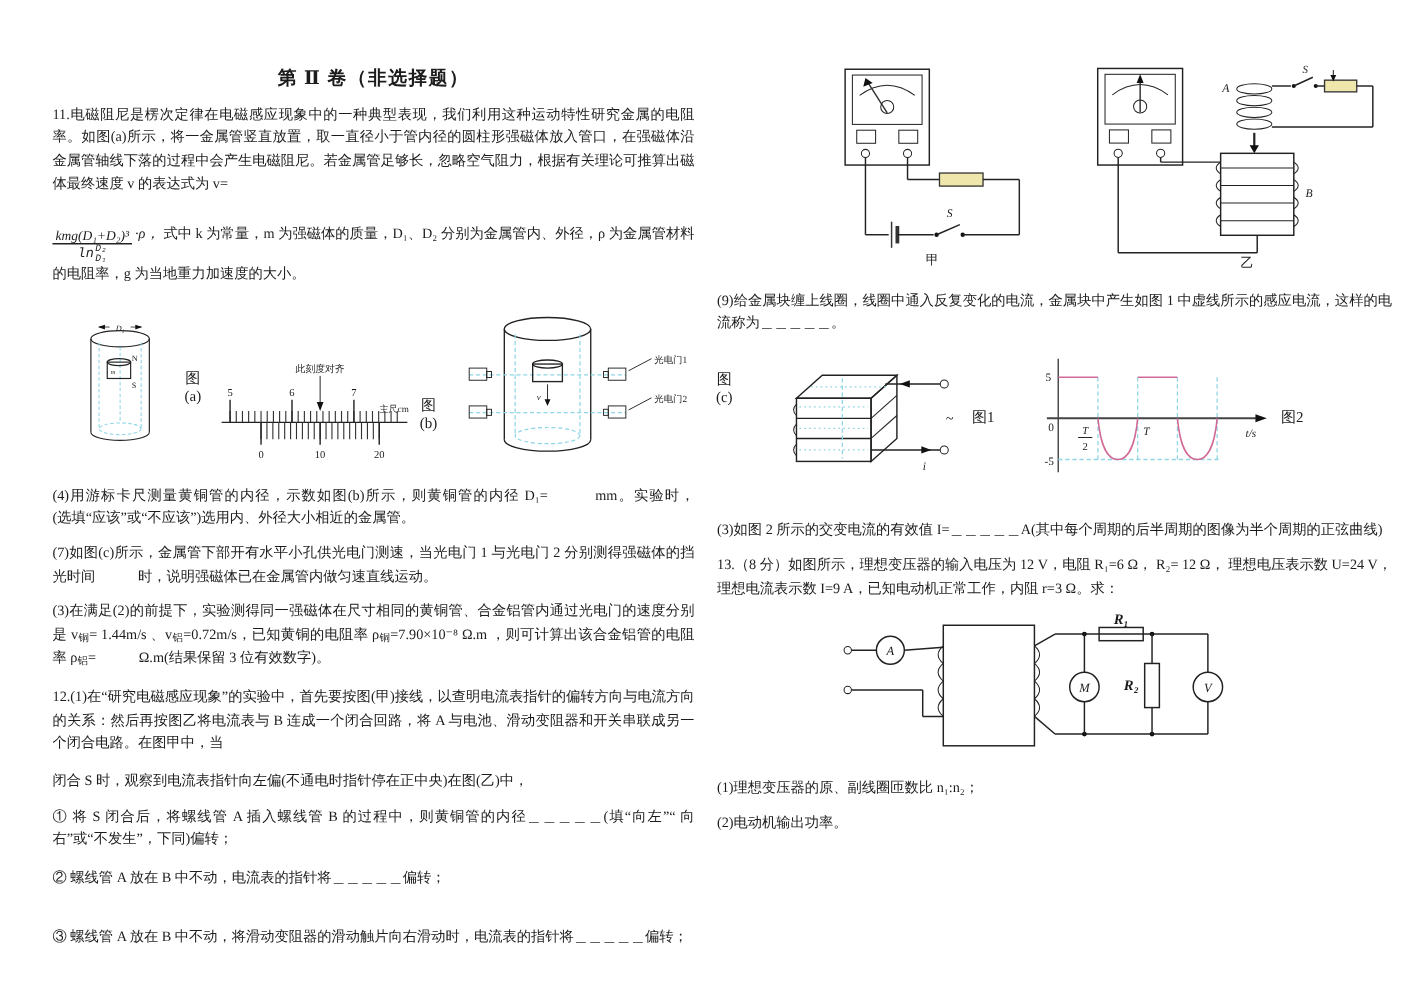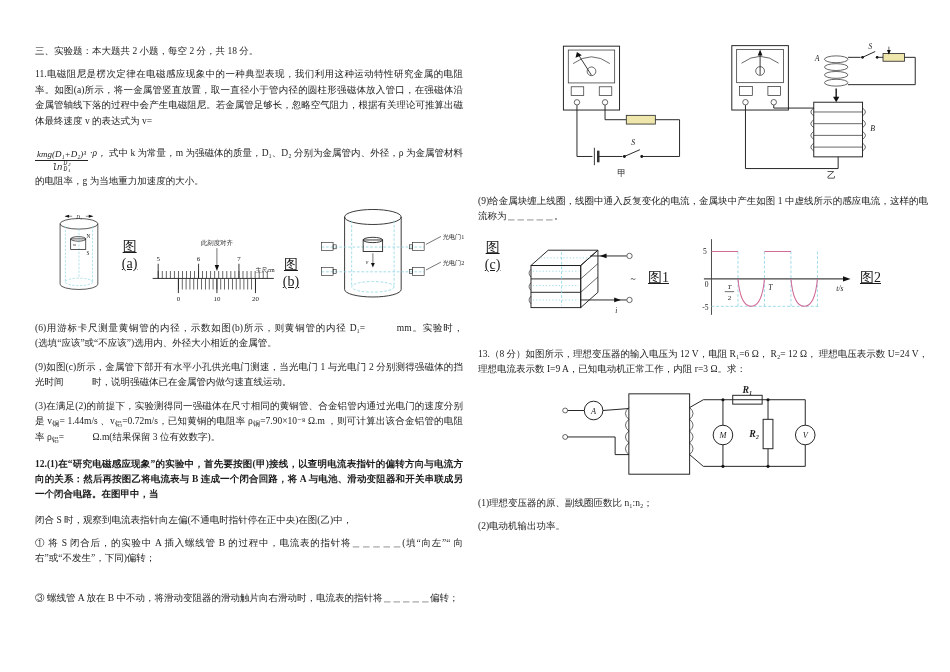--- a/index.html
+++ b/index.html
@@ -4,21 +4,21 @@
 <style>
   html,body{margin:0;padding:0;background:#ffffff;}
   .page{position:relative;width:950px;height:672px;background:#fff;overflow:hidden;
         font-family:"Liberation Serif","DejaVu Serif",serif;color:#1c1c1c;}
   .col-left{position:absolute;left:35px;top:44px;width:428px;}
   .col-right{position:absolute;left:478px;top:40px;width:450px;}
   p{margin:0 0 8px 0;font-size:9.5px;line-height:1.62;text-align:justify;}
   .title{text-align:center;font-weight:bold;font-size:12.5px;margin-bottom:9px;letter-spacing:1px;}
   .figrow{display:flex;align-items:flex-end;}
   .figcol{display:flex;flex-direction:row;align-items:center;}
-  .figcap{font-size:14px;margin-top:2px;text-align:center;text-decoration:underline;}
+  .figcap{font-size:10px;margin-top:2px;text-align:center;}
   .q11figs{margin:6px 0 10px 10px;gap:6px;}
   .jiayi{margin:0 0 12px 68px;gap:28px;align-items:flex-start;}
   .f12row{margin:2px 0 26px 45px;gap:16px;align-items:flex-end;}
   .circ13{margin:4px 0 12px 80px;}
   svg{display:block;}
   svg text{font-family:"Liberation Serif","DejaVu Serif",serif;fill:#1c1c1c;}
   .ink{stroke:var(--ink,#222);fill:none;stroke-width:1;}
   .ink-thin{stroke:var(--ink,#222);fill:none;stroke-width:0.7;}
   .cy{stroke:var(--dashed_cyan,#8ed5e5);fill:none;stroke-width:0.9;stroke-dasharray:3 2;}
   .cyd{stroke:var(--dashed_cyan,#8ed5e5);fill:none;stroke-width:0.9;stroke-dasharray:1.2 2.2;}
@@ -34,22 +34,22 @@
   .ss span{display:block;}
   .subtxt{font-size:7px;vertical-align:-1.5px;}
 </style>
 </head>
 <body>
 
 <div class="page">
 
   <div class="col-left">
 
-
-    <p>三、实验题：本大题共 2 小题，每空 2 分，共 18 分。</p>
+    <div class="title">第 Ⅱ 卷（非选择题）</div>
+
 
     <p>11.电磁阻尼是楞次定律在电磁感应现象中的一种典型表现，我们利用这种运动特性研究金属的电阻率。如图(a)所示，将一金属管竖直放置，取一直径小于管内径的圆柱形强磁体放入管口，在强磁体沿金属管轴线下落的过程中会产生电磁阻尼。若金属管足够长，忽略空气阻力，根据有关理论可推算出磁体最终速度 v 的表达式为 v=</p>
 
     <p style="margin-top:-4px;">
       <span class="frac"><span class="num">kmg(D₁+D₂)³</span><span class="den"><span>ln</span><span class="ss"><span>D₂</span><span>D₁</span></span></span></span><span style="font-style:italic;">·ρ，</span>
       <span>式中 k 为常量，m 为强磁体的质量，D₁、D₂ 分别为金属管内、外径，ρ 为金属管材料的电阻率，g 为当地重力加速度的大小。</span>
     </p>
 
     <div class="figrow q11figs">
 
@@ -146,27 +146,28 @@
           </g>
           <line class="ink-thin" x1="130" y1="47" x2="147" y2="38"></line>
           <line class="ink-thin" x1="130" y1="76" x2="147" y2="67"></line>
           <text x="149" y="41" font-size="7">光电门1</text>
           <text x="149" y="70" font-size="7">光电门2</text>
         </svg>
         <div class="figcap">图(c)</div>
       </div>
     </div>
 
-    <p>(6)用游标卡尺测量黄铜管的内径，示数如图(b)所示，则黄铜管的内径 D₁=　　　mm。实验时，　　　　(选填“应该”或“不应该”)选用内、外径大小相近的金属管。</p>
-    <p>(9)如图(c)所示，金属管下部开有水平小孔供光电门测速，当光电门 1 与光电门 2 分别测得强磁体的挡光时间　　　时，说明强磁体已在金属管内做匀速直线运动。</p>
+    <p>(4)用游标卡尺测量黄铜管的内径，示数如图(b)所示，则黄铜管的内径 D₁=　　　mm。实验时，　　　　(选填“应该”或“不应该”)选用内、外径大小相近的金属管。</p>
+    <p>(7)如图(c)所示，金属管下部开有水平小孔供光电门测速，当光电门 1 与光电门 2 分别测得强磁体的挡光时间　　　时，说明强磁体已在金属管内做匀速直线运动。</p>
     <p><span>(3)在满足(2)的前提下，实验测得同一强磁体在尺寸相同的黄铜管、合金铝管内通过光电门的速度分别是 v</span><span class="subtxt">铜</span><span>= 1.44m/s 、v</span><span class="subtxt">铝</span><span>=0.72m/s，已知黄铜的电阻率 ρ</span><span class="subtxt">铜</span><span>=7.90×10⁻⁸ Ω.m ，则可计算出该合金铝管的电阻率 ρ</span><span class="subtxt">铝</span><span>=　　　Ω.m(结果保留 3 位有效数字)。</span></p>
 
-    <p style="margin-top:11px;font-weight:bold;">12.(1)在“研究电磁感应现象”的实验中，首先要按图(甲)接线，以查明电流表指针的偏转方向与电流方向的关系：然后再按图乙将电流表与 B 连成一个闭合回路，将 A 与电池、滑动变阻器和开关串联成另一个闭合电路。在图甲中，当</p>
+    <p style="margin-top:11px;">12.(1)在“研究电磁感应现象”的实验中，首先要按图(甲)接线，以查明电流表指针的偏转方向与电流方向的关系：然后再按图乙将电流表与 B 连成一个闭合回路，将 A 与电池、滑动变阻器和开关串联成另一个闭合电路。在图甲中，当</p>
     <p style="margin-top:10px;">闭合 S 时，观察到电流表指针向左偏(不通电时指针停在正中央)在图(乙)中，</p>
-    <p>① 将 S 闭合后，的实验中 A 插入螺线管 B 的过程中，电流表的指针将＿＿＿＿＿(填“向左”“ 向右”或“不发生”，下同)偏转；</p>
+    <p>① 将 S 闭合后，将螺线管 A 插入螺线管 B 的过程中，则黄铜管的内径＿＿＿＿＿(填“向左”“ 向右”或“不发生”，下同)偏转；</p>
+    <p style="margin-top:10px;">② 螺线管 A 放在 B 中不动，电流表的指针将＿＿＿＿＿偏转；</p>
     <p style="margin-top:24px;">③ 螺线管 A 放在 B 中不动，将滑动变阻器的滑动触片向右滑动时，电流表的指针将＿＿＿＿＿偏转；</p>
   </div>
 
   <div class="col-right">
 
     <div class="figrow jiayi">
 
       <svg width="150" height="142" viewBox="0 0 155 142">
         <g>
           <rect class="ink" x="18" y="4" width="58" height="66" fill="#fff"></rect>
@@ -317,20 +318,21 @@
             <line class="ink-thin" x1="42" y1="61.5" x2="52" y2="61.5"></line>
             <text x="47" y="70" text-anchor="middle" font-size="7.5">2</text>
           </g>
           <text class="lbl-i" x="88" y="60" font-size="8">T</text>
           <text class="lbl-i" x="160" y="61" font-size="8">t/s</text>
         </svg>
         <div class="figcap">图2</div>
       </div>
     </div>
 
+    <p>(3)如图 2 所示的交变电流的有效值 I=＿＿＿＿＿A(其中每个周期的后半周期的图像为半个周期的正弦曲线)</p>
 
 
     <p>13.（8 分）如图所示，理想变压器的输入电压为 12 V，电阻 R₁=6 Ω，  R₂= 12 Ω，  理想电压表示数 U=24 V，理想电流表示数 I=9 A，已知电动机正常工作，内阻 r=3 Ω。求：</p>
 
     <svg class="circ13" width="275" height="98" viewBox="0 0 280 100">
       <g>
         <circle class="ink-thin" cx="7" cy="25" r="2.5" fill="#fff"></circle>
         <circle class="ink-thin" cx="7" cy="52" r="2.5" fill="#fff"></circle>
       </g>
       <line class="ink" x1="9.5" y1="25" x2="26.5" y2="25"></line>

